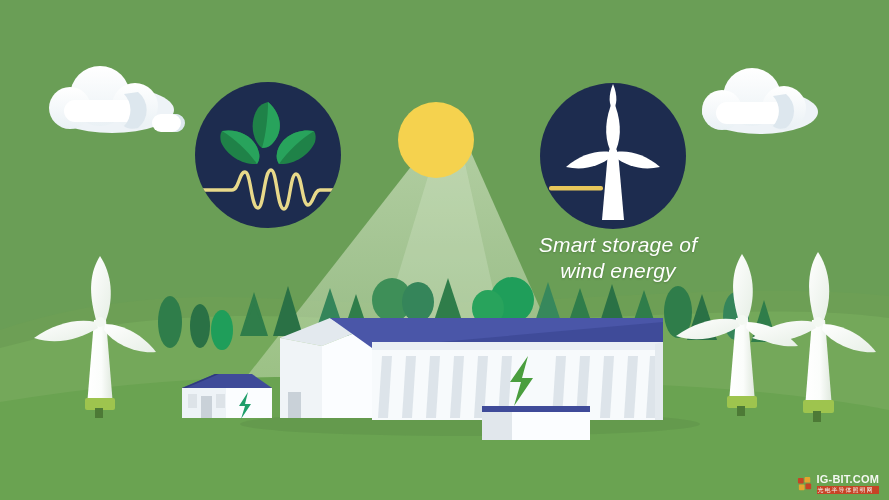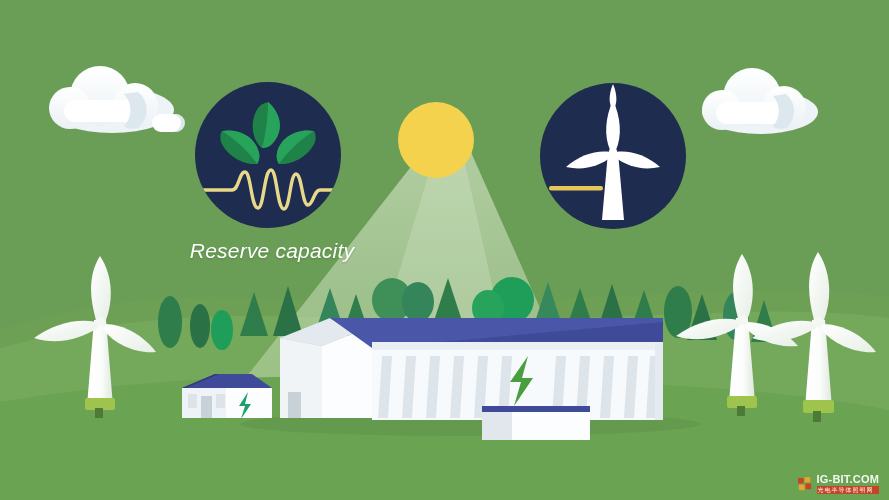--- a/index.html
+++ b/index.html
@@ -295,22 +295,23 @@
       <path d="M812,320 l13,0 l7,88 l-27,0 Z" fill="url(#towerGrad)"></path>
       <rect x="803" y="400" width="31" height="13" rx="2" fill="#9ec44e"></rect>
       <rect x="813" y="411" width="8" height="11" fill="#4d7a36"></rect>
       <path d="M814,320 C806,290 808,268 818,252 C830,270 833,296 824,320 Z" fill="url(#bladeGrad)"></path>
       <path d="M814,322 C794,318 772,324 752,338 C776,346 800,338 816,328 Z" fill="url(#bladeGrad)"></path>
       <path d="M823,324 C843,324 864,336 876,352 C856,354 833,344 822,330 Z" fill="url(#bladeGrad)"></path>
       <circle cx="818" cy="322" r="5" fill="#f3f8f2"></circle>
     </g>
   </svg>
 
-  <div class="label" id="label-reserve">Reserve capacity</div>
-
+
+  <div class="label" id="label-wind">Smart storage of
+wind energy</div>
 
   <div id="watermark">
     <span class="wm-mark">
       <svg viewBox="0 0 18 18" width="17" height="17">
         <rect x="1" y="2" width="6" height="6" rx="1" fill="#cf3b22"></rect>
         <rect x="8" y="1" width="6" height="6" rx="1" fill="#f0a52a"></rect>
         <rect x="2" y="9" width="6" height="6" rx="1" fill="#f0a52a"></rect>
         <rect x="9" y="8" width="6" height="6" rx="1" fill="#cf3b22"></rect>
       </svg>
     </span>

